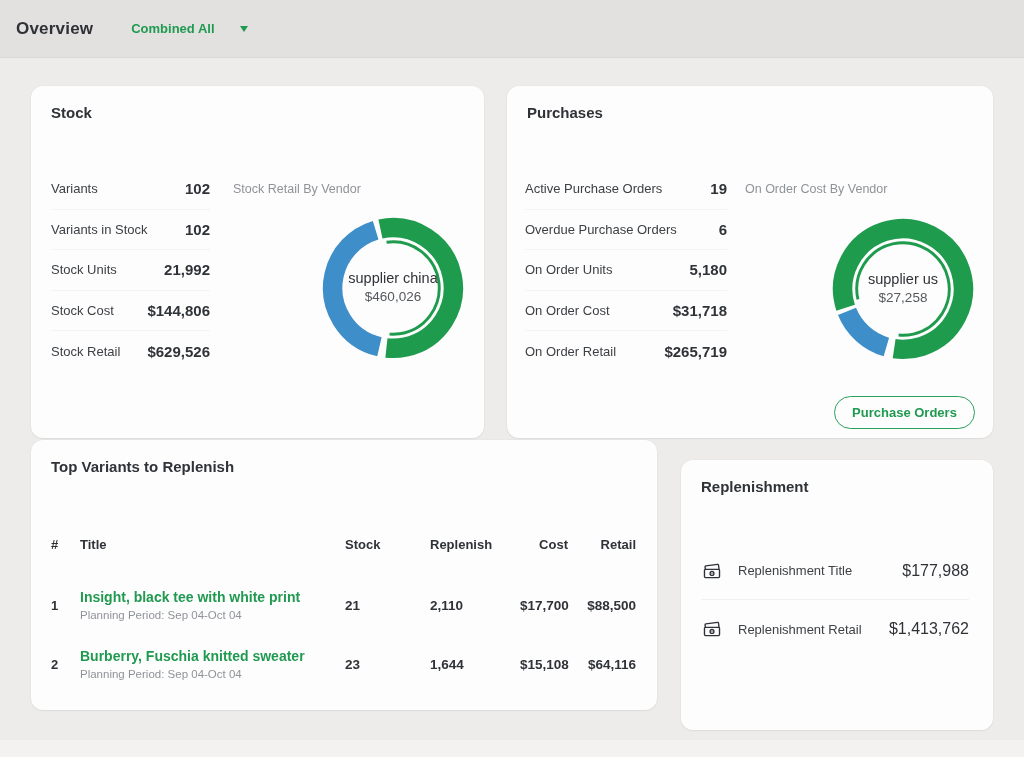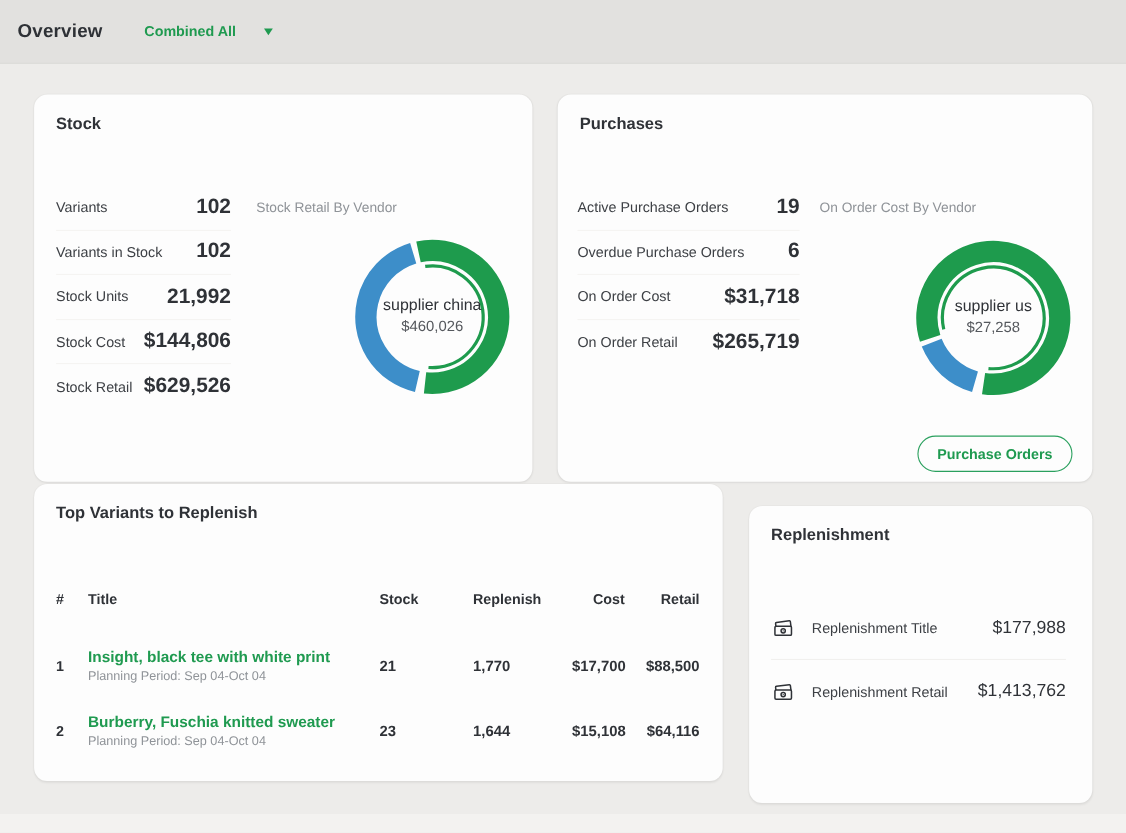--- a/index.html
+++ b/index.html
@@ -35,21 +35,21 @@
   
   .stats{position:absolute;top:83px;}
   #stock-card .stats{left:20px;width:159px;}
   #purchases-card .stats{left:18px;width:202px;}
   .stat-row{
     box-sizing:border-box;height:40.5px;display:flex;align-items:center;
     justify-content:space-between;border-bottom:1px solid #f5f4f2;
   }
   .stat-row:last-child{border-bottom:none;}
   .stat-label{font-size:13px;color:#3d4045;}
-  .stat-value{font-size:19px;font-weight:700;color:#2f3237;}
+  .stat-value{font-size:15px;font-weight:700;color:#2f3237;}
   
   .chart-caption{position:absolute;top:96px;font-size:12.5px;color:#8f9398;}
   #stock-card .chart-caption{left:202px;}
   #purchases-card .chart-caption{left:238px;}
   .donut-wrap{position:absolute;width:146px;height:146px;}
   #stock-card .donut-wrap{left:289px;top:129px;}
   #purchases-card .donut-wrap{left:323px;top:130px;}
   .donut-wrap svg{width:146px;height:146px;display:block;}
   .donut-center{
     position:absolute;inset:0;display:flex;flex-direction:column;
@@ -146,20 +146,24 @@
   <div class="stats">
     <div class="stat-row">
       <span class="stat-label">Active Purchase Orders</span>
       <span class="stat-value">19</span>
     </div>
     <div class="stat-row">
       <span class="stat-label">Overdue Purchase Orders</span>
       <span class="stat-value">6</span>
     </div>
     <div class="stat-row">
+      <span class="stat-label">On Order Units</span>
+      <span class="stat-value">5,180</span>
+    </div>
+    <div class="stat-row">
       <span class="stat-label">On Order Cost</span>
       <span class="stat-value">$31,718</span>
     </div>
     <div class="stat-row">
       <span class="stat-label">On Order Retail</span>
       <span class="stat-value">$265,719</span>
     </div>
   </div>
 
   <div class="chart-caption">On Order Cost By Vendor</div>
@@ -192,21 +196,21 @@
   </div>
 
   <div class="tbl-rows">
     <div class="tbl-row tbl-grid">
       <span class="rank">1</span>
       <span>
         <a href="#" class="variant-title">Insight, black tee with white print</a>
         <span class="variant-sub" style="display:block;">Planning Period: Sep 04-Oct 04</span>
       </span>
       <span class="num">21</span>
-      <span class="num">1,770</span>
+      <span class="num">2,110</span>
       <span class="num cell-r">$17,700</span>
       <span class="num cell-r">$88,500</span>
     </div>
     <div class="tbl-row tbl-grid">
       <span class="rank">2</span>
       <span>
         <a href="#" class="variant-title">Burberry, Fuschia knitted sweater</a>
         <span class="variant-sub" style="display:block;">Planning Period: Sep 04-Oct 04</span>
       </span>
       <span class="num">23</span>

